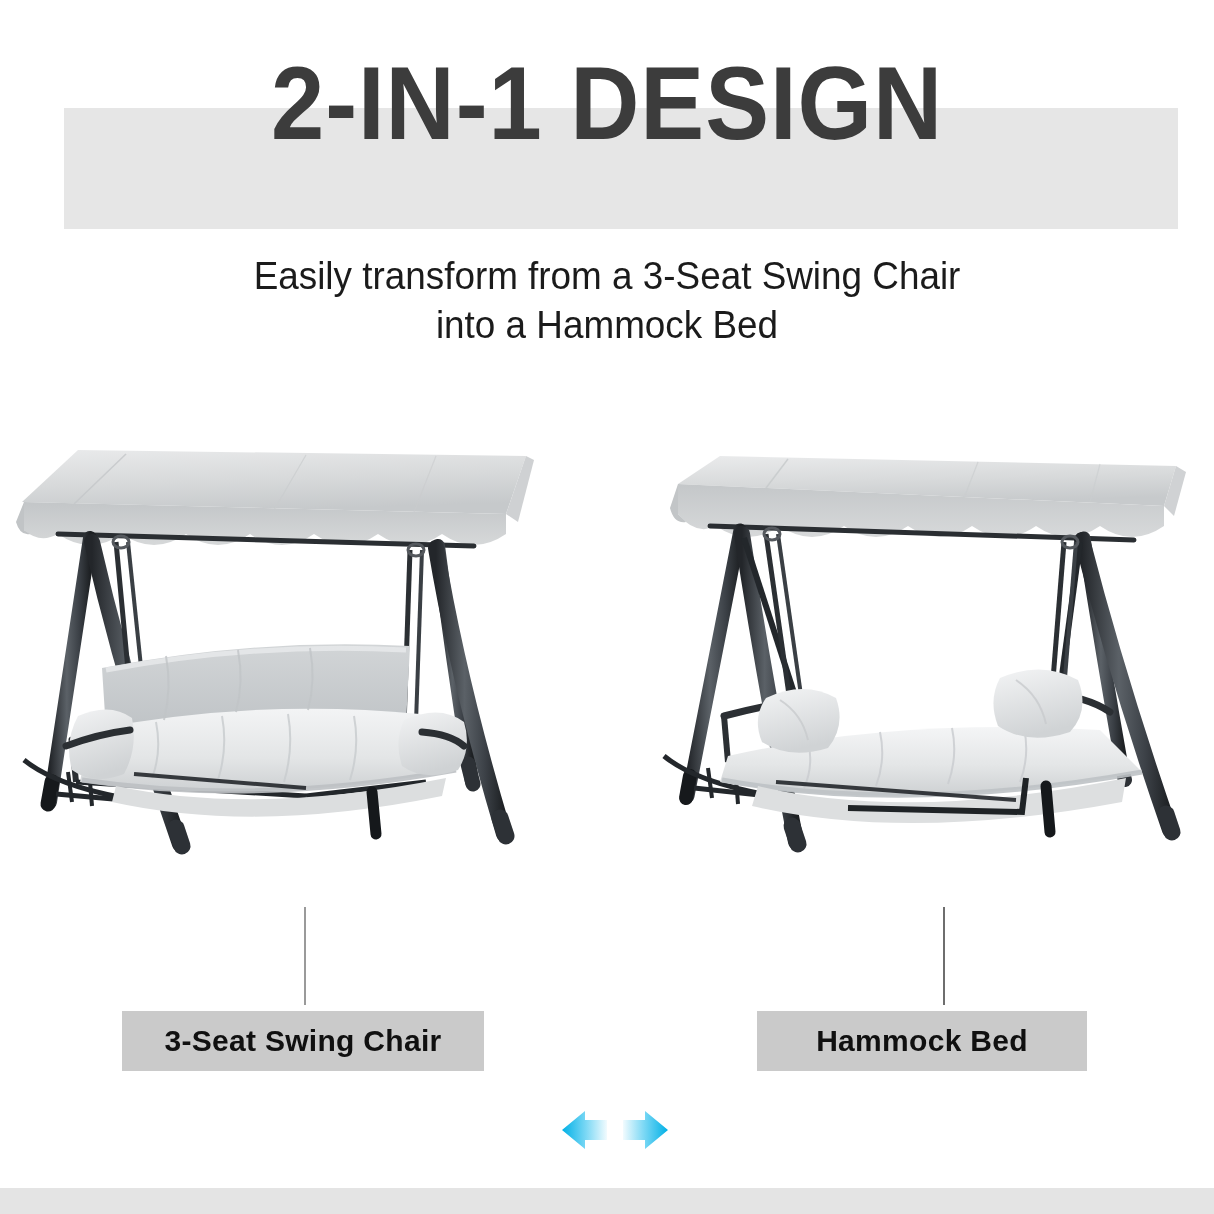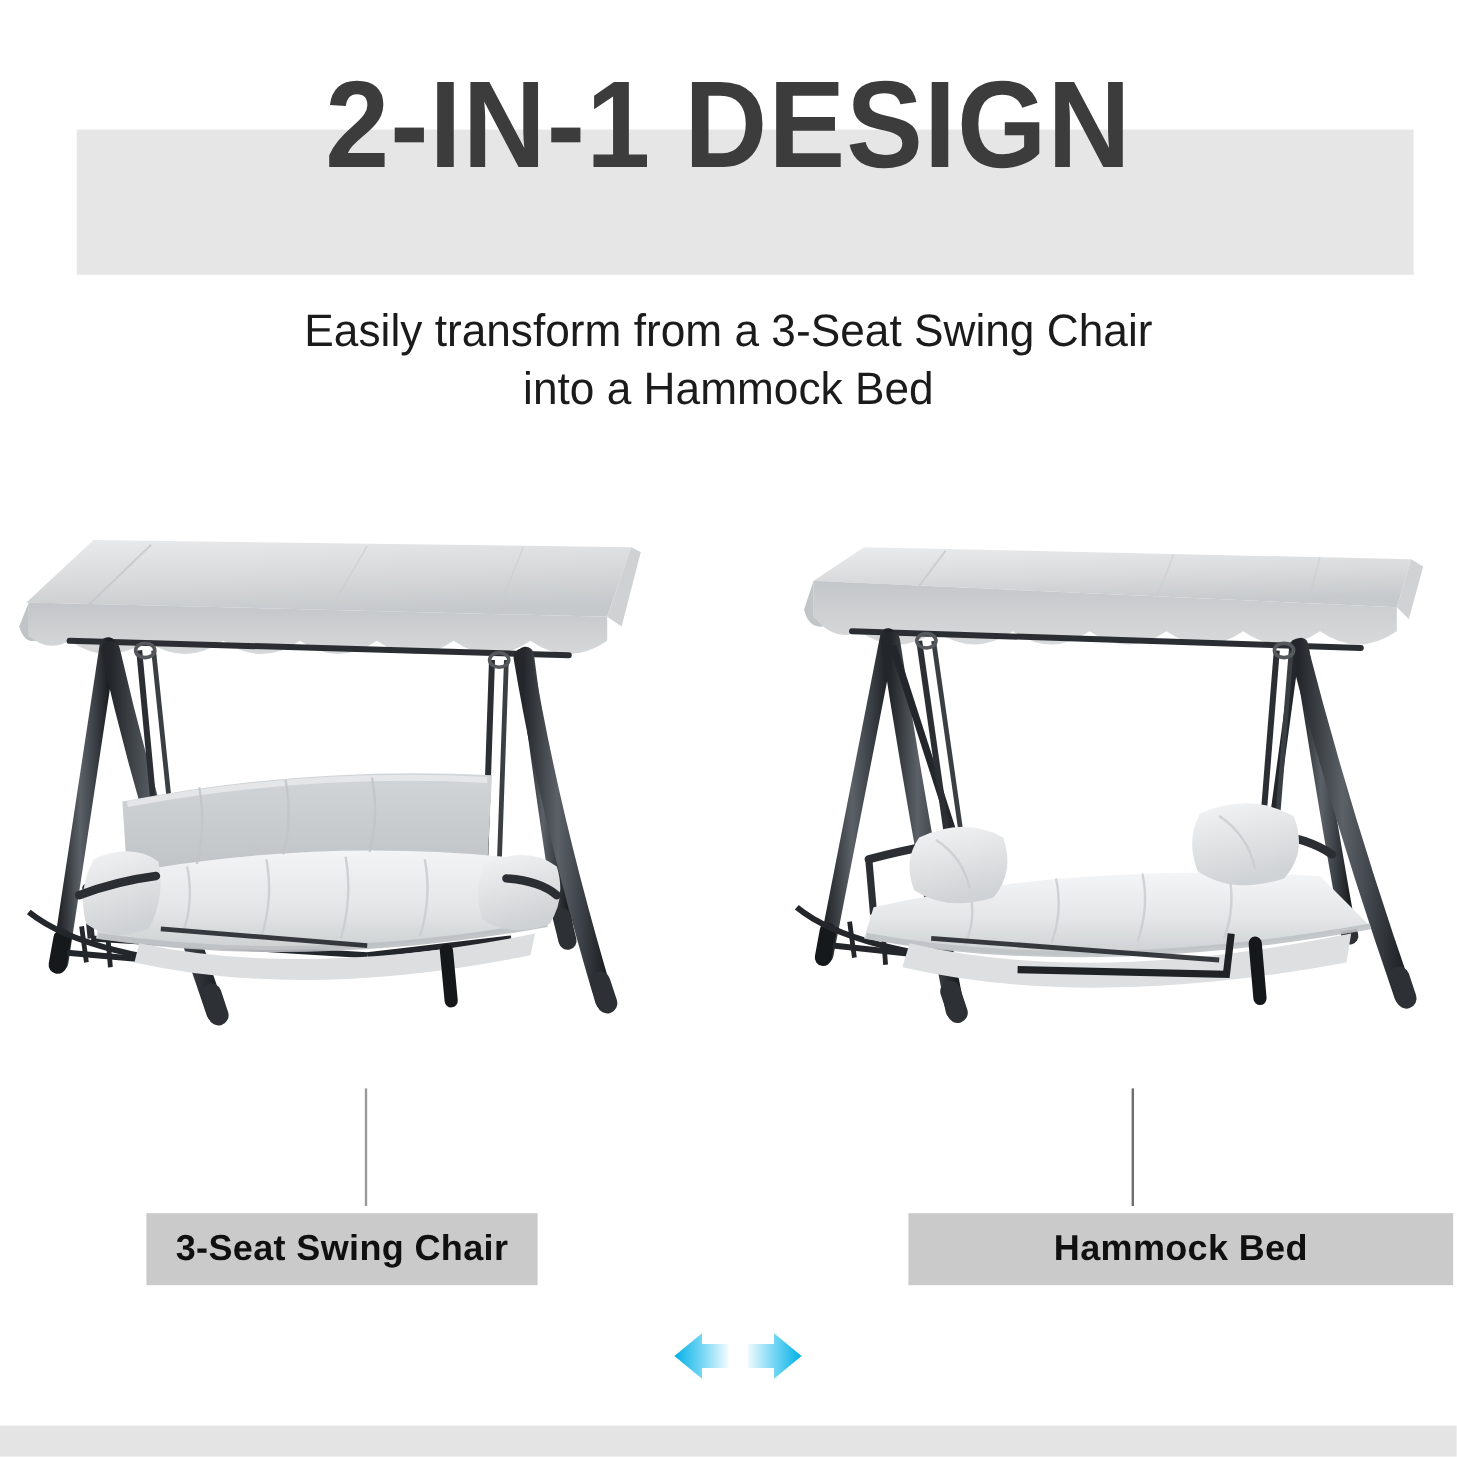--- a/index.html
+++ b/index.html
@@ -96,22 +96,22 @@
 
   .callout-box {
     position: absolute;
     top: 1011px;
     height: 60px;
     background: #cacaca;
     display: flex;
     align-items: center;
     justify-content: center;
   }
-  #callout-box-left  { left: 122px; width: 326px; }
-  #callout-box-right { left: 757px; width: 454px; }
+  #callout-box-left  { left: 122px; width: 362px; }
+  #callout-box-right { left: 757px; width: 330px; }
   .callout-label {
     font-family: "Liberation Sans Narrow", "Liberation Sans", sans-serif;
     font-size: 30px;
     font-weight: bold;
     color: #101010;
     letter-spacing: 0.3px;
     white-space: nowrap;
   }
 
   

